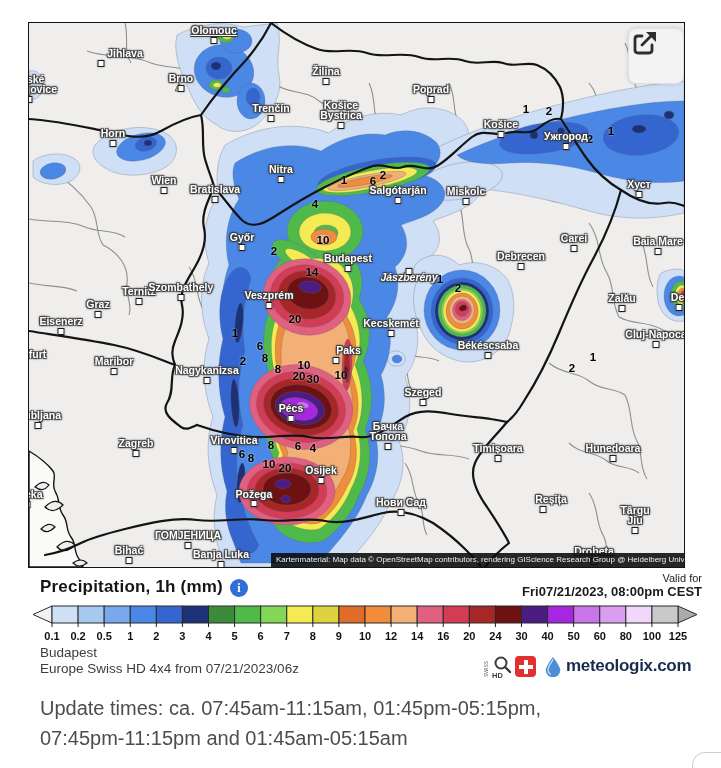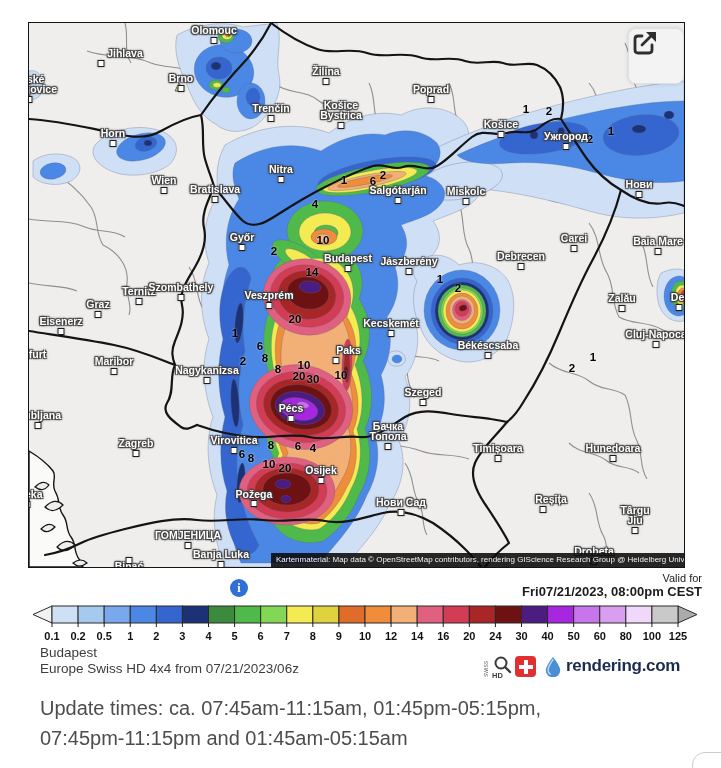--- a/index.html
+++ b/index.html
@@ -254,21 +254,21 @@
         <div class="cnum" style="left: 284px; top: 425px;">4</div>
         <div class="cnum" style="left: 213px; top: 431px;">6</div>
         <div class="cnum" style="left: 222px; top: 435px;">8</div>
         <div class="cnum" style="left: 240px; top: 441px;">10</div>
         <div class="cnum" style="left: 256px; top: 445px;">20</div>
         <div class="cnum" style="left: 564px; top: 334px;">1</div>
         <div class="cnum" style="left: 543px; top: 345px;">2</div>
       </div>
     <div id="cities">
         <div class="city" style="left: 185px; top: 7px;">
-          <div class="clabel" style="top: 5px;">
+          <div class="clabel" style="top: 5px; text-decoration: underline;">
             <span>Olomouc</span>
           </div>
           <div class="csq" style="top: 7px; left: 0px;"></div>
         </div>
         <div class="city" style="left: 72px; top: 30px;">
           <div class="clabel" style="top: 5px; padding-left: 48px;">
             <span>Jihlava</span>
           </div>
           <div class="csq" style="top: 7px; left: 0px;"></div>
         </div>
@@ -317,21 +317,21 @@
           <div class="csq" style="top: 7px; left: 0px;"></div>
         </div>
         <div class="city" style="left: 537px; top: 113px;">
           <div class="clabel" style="top: 5px;">
             <span>Ужгород</span>
           </div>
           <div class="csq" style="top: 7px; left: 0px;"></div>
         </div>
         <div class="city" style="left: 610px; top: 161px;">
           <div class="clabel" style="top: 5px;">
-            <span>Нови</span>
+            <span>Хуст</span>
           </div>
           <div class="csq" style="top: 7px; left: 0px;"></div>
         </div>
         <div class="city" style="left: 84px; top: 110px;">
           <div class="clabel" style="top: 5px;">
             <span>Horn</span>
           </div>
           <div class="csq" style="top: 7px; left: 0px;"></div>
         </div>
         <div class="city" style="left: 135px; top: 157px;">
@@ -370,21 +370,21 @@
           </div>
           <div class="csq" style="top: 7px; left: 0px;"></div>
         </div>
         <div class="city" style="left: 319px; top: 235px;">
           <div class="clabel" style="top: 5px;">
             <span>Budapest</span>
           </div>
           <div class="csq" style="top: 7px; left: 0px;"></div>
         </div>
         <div class="city" style="left: 380px; top: 238px;">
-          <div class="clabel" style="top: 5px;">
+          <div class="clabel" style="top: 21px; font-style: italic;">
             <span>Jászberény</span>
           </div>
           <div class="csq" style="top: 7px; left: 0px;"></div>
         </div>
         <div class="city" style="left: 492px; top: 233px;">
           <div class="clabel" style="top: 5px;">
             <span>Debrecen</span>
           </div>
           <div class="csq" style="top: 7px; left: 0px;"></div>
         </div>
@@ -581,38 +581,39 @@
           </div>
           <div class="csq" style="top: 7px; left: 0px;"></div>
         </div>
         <div class="city" style="left: 192px; top: 531px;">
           <div class="clabel" style="top: 5px;">
             <span>Banja Luka</span>
           </div>
           <div class="csq" style="top: 7px; left: 0px;"></div>
         </div>
         <div class="city" style="left: 100px; top: 527px;">
-          <div class="clabel" style="top: 21px; text-align: right;">
+          <div class="clabel" style="top: 5px; text-align: right;">
             <span>Bihać</span>
           </div>
           <div class="csq" style="top: 7px; left: 0px;"></div>
         </div>
       </div>
 
     <div id="attribution">Kartenmaterial: Map data © OpenStreetMap contributors, rendering GIScience Research Group @ Heidelberg University</div>
 
     <div id="share-btn">
       <svg width="30" height="30" viewBox="0 0 30 30">
         <path d="M13,7 H9 C7.3,7 6,8.3 6,10 v11 c0,1.7 1.3,3 3,3 h11 c1.7,0 3,-1.3 3,-3 v-5" fill="none" stroke="#2e2e2e" stroke-width="2.8" stroke-linecap="round"></path>
         <path d="M13,16 L23,6" fill="none" stroke="#2e2e2e" stroke-width="2.8" stroke-linecap="round"></path>
         <path d="M17,3 L27,3 L27,13 Z" fill="#2e2e2e"></path>
       </svg>
     </div>
   </div>
 
+  <div id="legend-title">Precipitation, 1h (mm)</div>
   <div id="info-icon">i</div>
   <div id="valid-box">
     <div id="valid-for">Valid for</div>
     <div id="valid-time">Fri07/21/2023, 08:00pm CEST</div>
   </div>
   <svg id="legend-svg" width="672" height="42">
       <polygon points="22,3 22,20 3,11.5" fill="#f2f2f2" stroke="#2b2b2b" stroke-width="1"></polygon>
       <polygon points="648,3 648,20 667,11.5" fill="#ababab" stroke="#2b2b2b" stroke-width="1"></polygon>
       <rect x="22" y="3" width="26.083333333333332" height="17" fill="#cfe0f6" stroke="#2b2b2b" stroke-width="1"></rect>
       <rect x="48.08333333333333" y="3" width="26.083333333333332" height="17" fill="#a6c9f0" stroke="#2b2b2b" stroke-width="1"></rect>
@@ -702,20 +703,20 @@
   <div id="swiss-flag">
       <div class="v"></div>
       <div class="h"></div>
     </div>
 
   <div id="brand">
     <svg width="20" height="22" viewBox="0 0 22 22">
       <path d="M11,1 C11,1 3,11 3,15.5 A8,8 0 0 0 19,15.5 C19,11 11,1 11,1 Z" fill="#4a8fd6"></path>
       <path d="M11,4 C9,7 5.5,12 5.5,15.5 A5.5,5.5 0 0 0 8,20" fill="none" stroke="#bcd7f0" stroke-width="1.6" stroke-linecap="round"></path>
     </svg>
-    <span id="brand-text">rendering.com</span>
+    <span id="brand-text">meteologix.com</span>
   </div>
 
   <div id="update-l1">Update times: ca. 07:45am-11:15am, 01:45pm-05:15pm,</div>
   <div id="update-l2">07:45pm-11:15pm and 01:45am-05:15am</div>
 
   <div id="corner-pill"></div>
 </div>
 
 </body></html>

